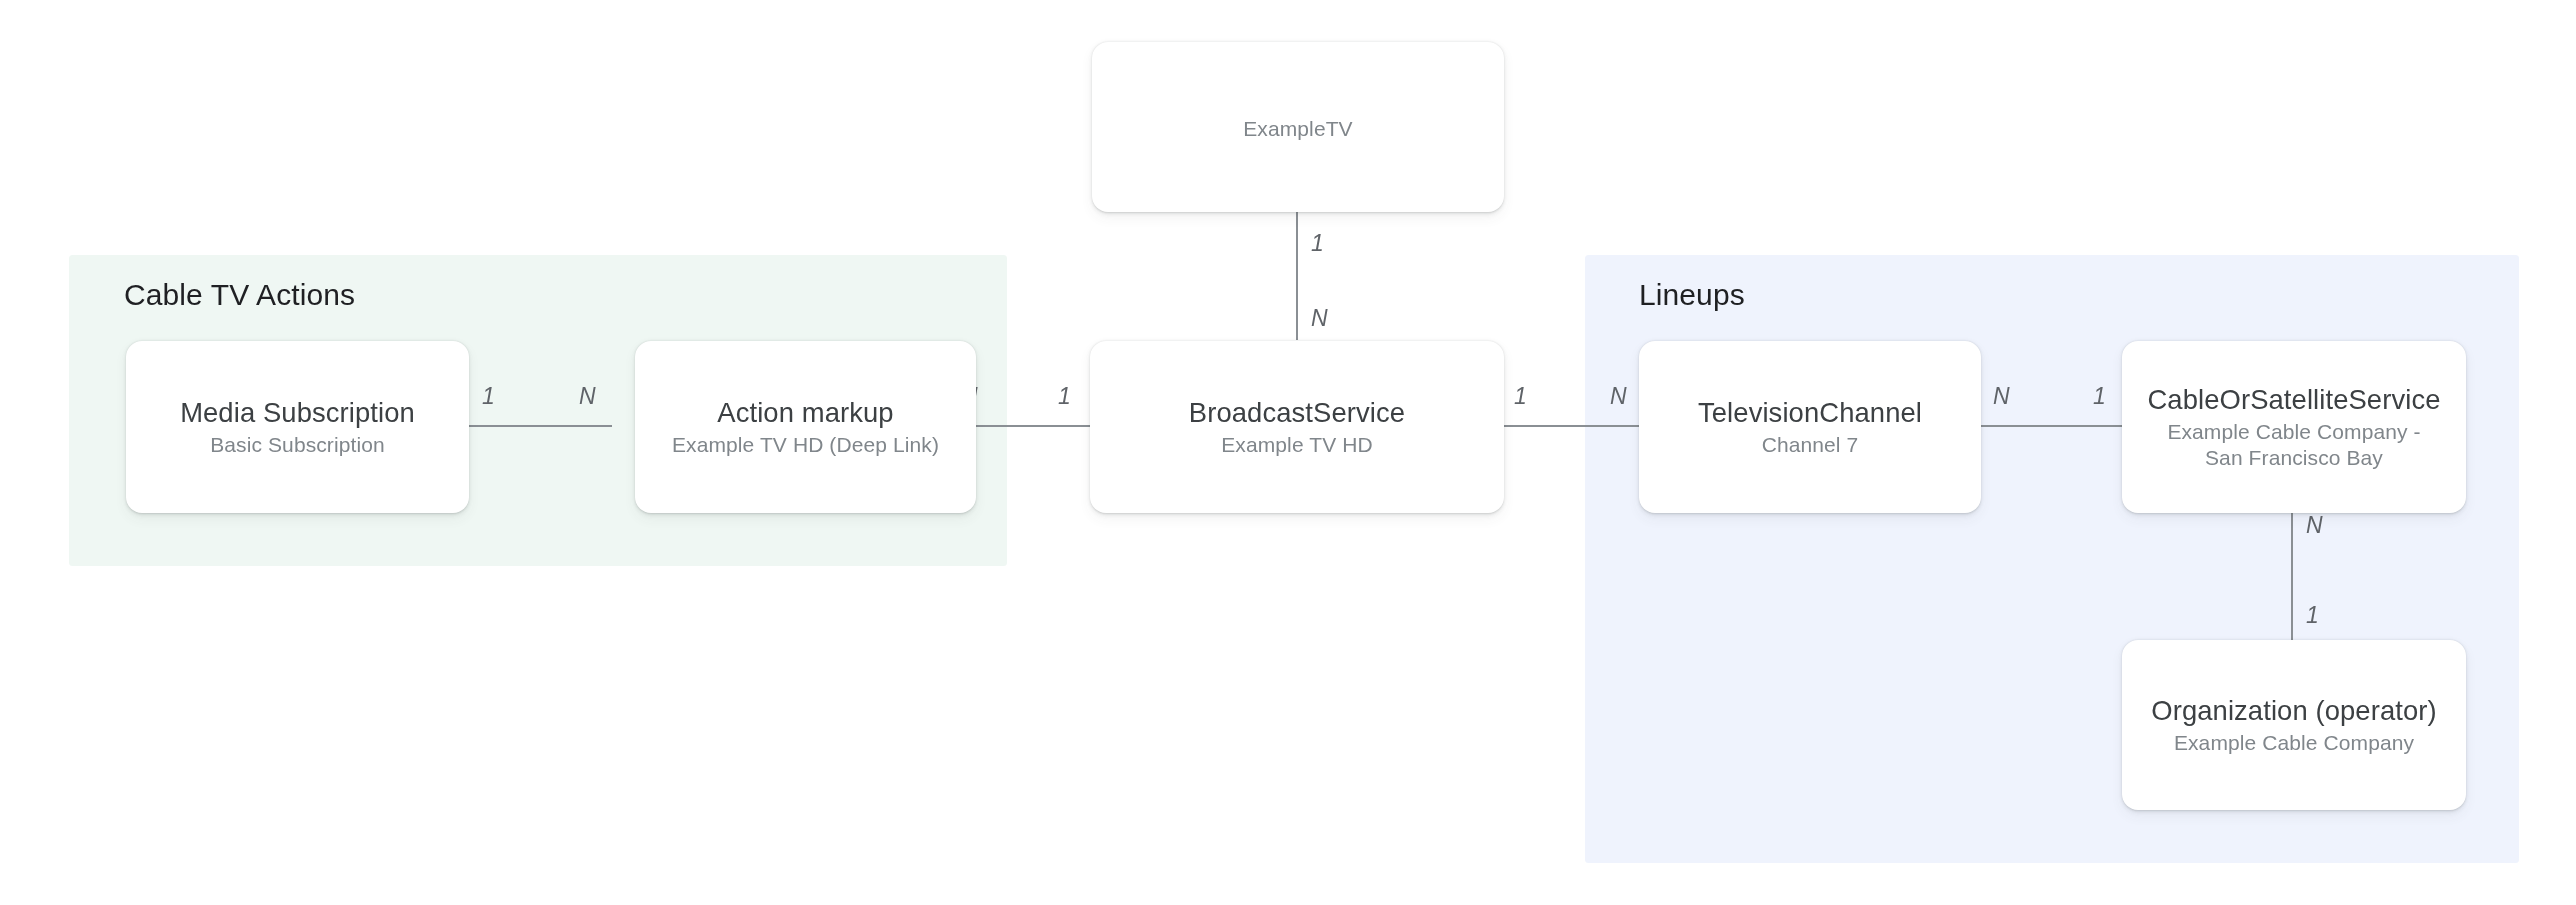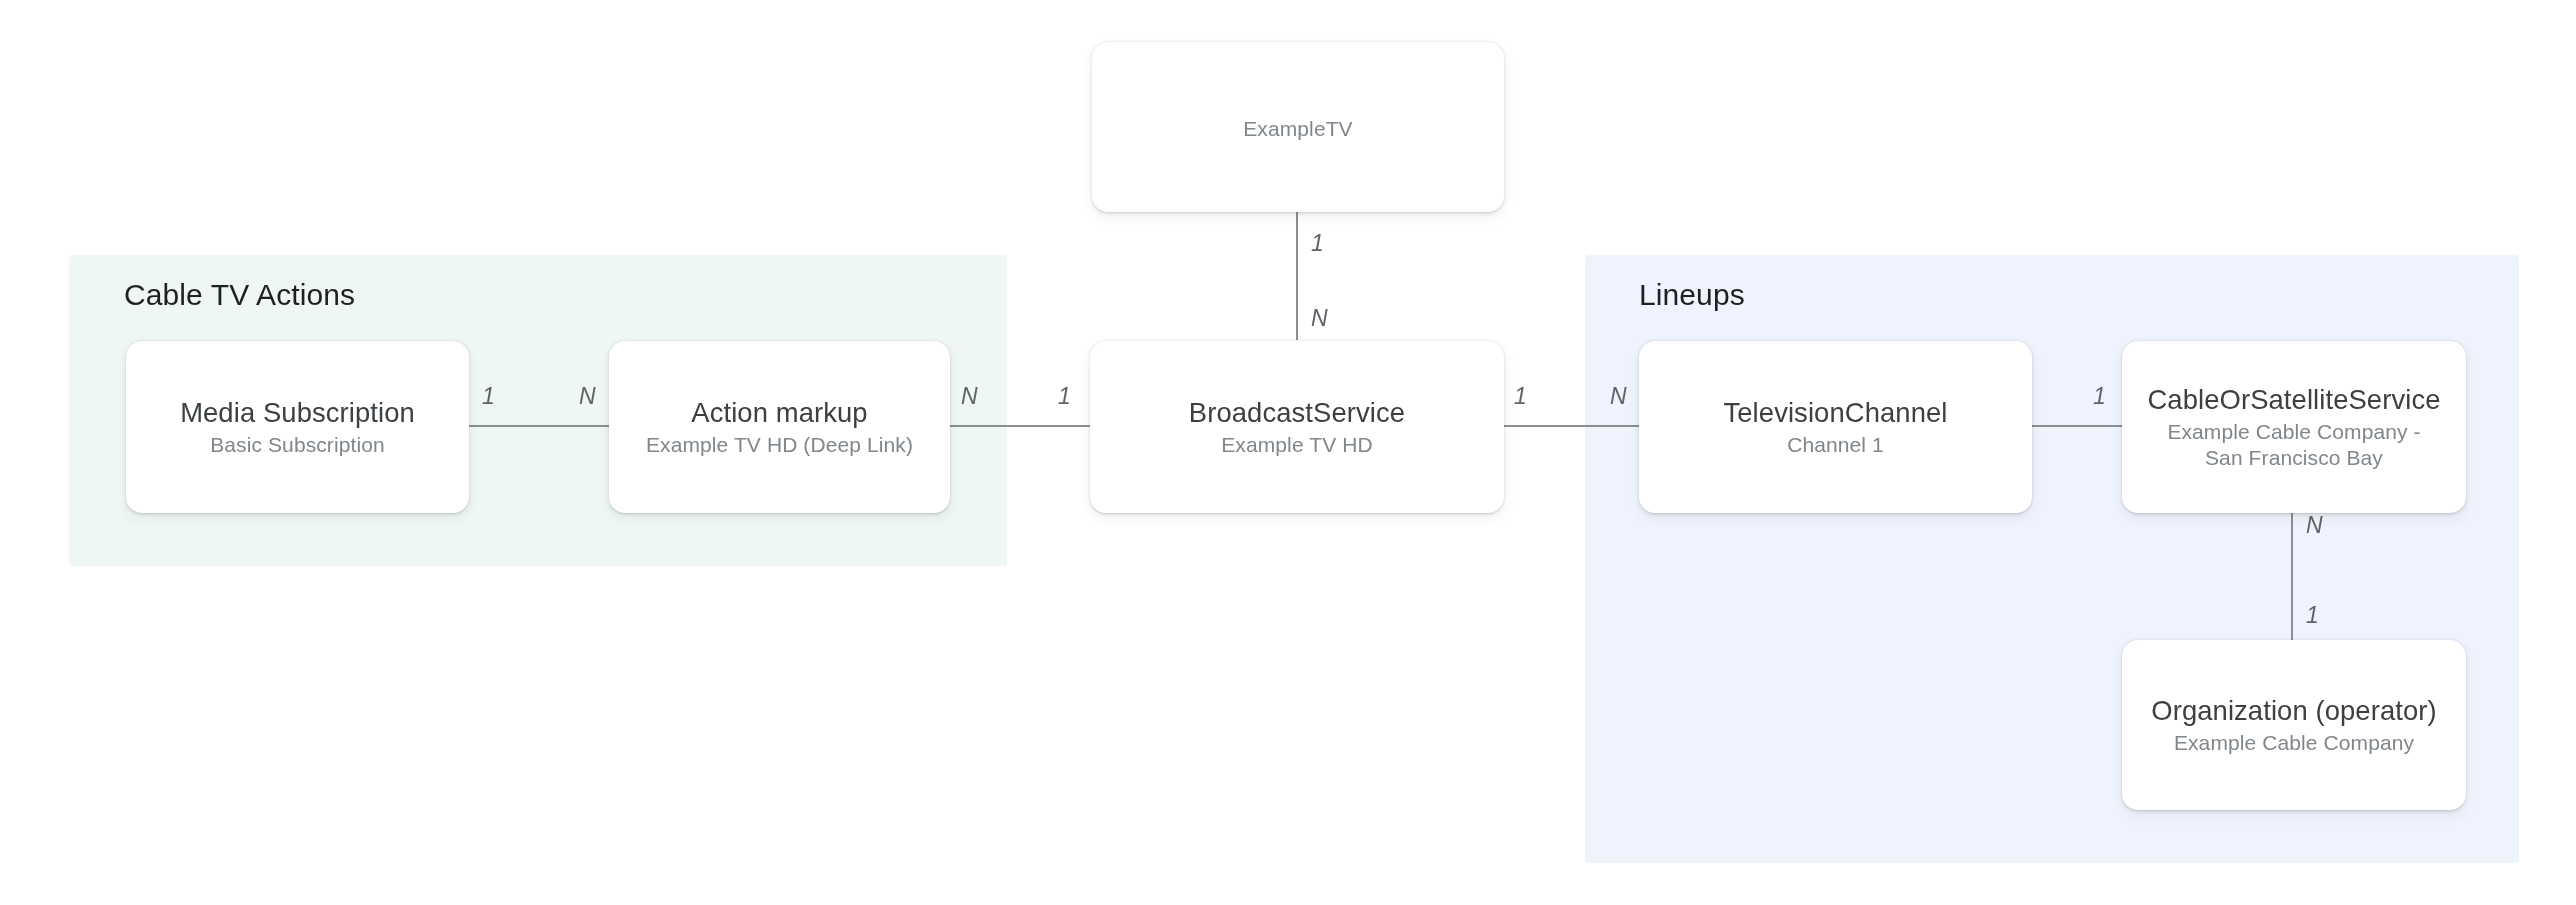--- a/index.html
+++ b/index.html
@@ -123,42 +123,42 @@
         </div>
       </div>
       <div class="node" style="left: 126px; top: 341px; width: 343px; height: 172px; padding-left: 16px;">
         <div class="node-title">
           <div>Media Subscription</div>
         </div>
         <div class="node-sub">
           <div>Basic Subscription</div>
         </div>
       </div>
-      <div class="node" style="left: 609px; top: 341px; width: 341px; height: 172px;">
+      <div class="node" style="left: 635px; top: 341px; width: 341px; height: 172px;">
         <div class="node-title">
           <div>Action markup</div>
         </div>
         <div class="node-sub">
           <div>Example TV HD (Deep Link)</div>
         </div>
       </div>
       <div class="node" style="left: 1090px; top: 341px; width: 414px; height: 172px;">
         <div class="node-title">
           <div>BroadcastService</div>
         </div>
         <div class="node-sub">
           <div>Example TV HD</div>
         </div>
       </div>
-      <div class="node" style="left: 1639px; top: 341px; width: 393px; height: 172px;">
+      <div class="node" style="left: 1639px; top: 341px; width: 342px; height: 172px;">
         <div class="node-title">
           <div>TelevisionChannel</div>
         </div>
         <div class="node-sub">
-          <div>Channel 1</div>
+          <div>Channel 7</div>
         </div>
       </div>
       <div class="node" style="left: 2122px; top: 341px; width: 344px; height: 172px;">
         <div class="node-title">
           <div>CableOrSatelliteService</div>
         </div>
         <div class="node-sub">
           <div>Example Cable Company -</div>
           <div>San Francisco Bay</div>
         </div>

